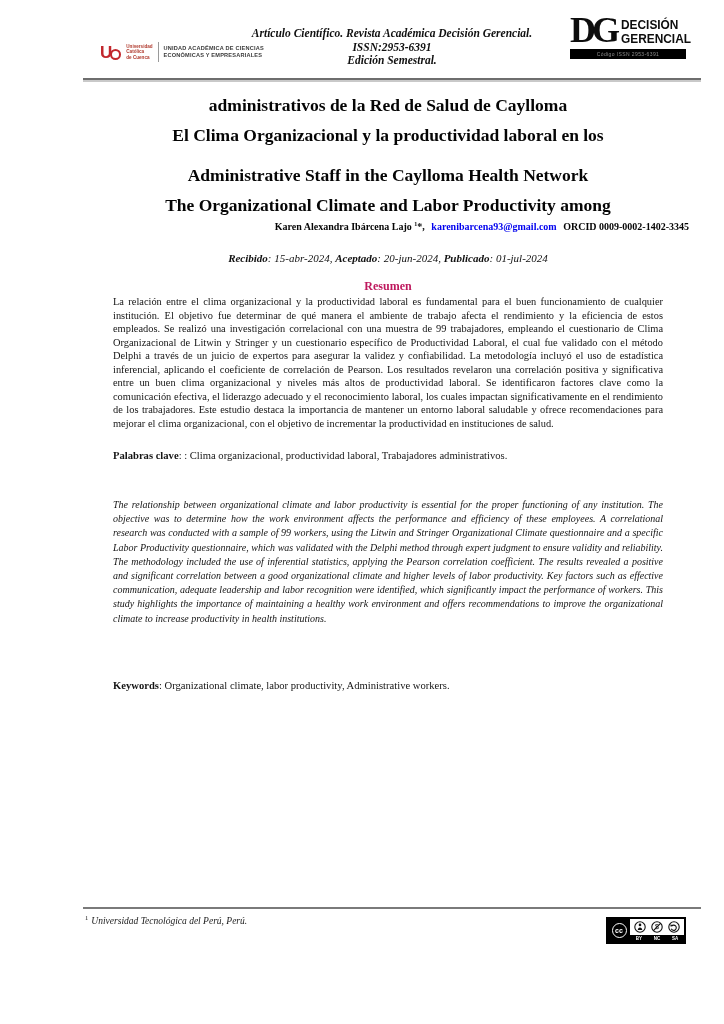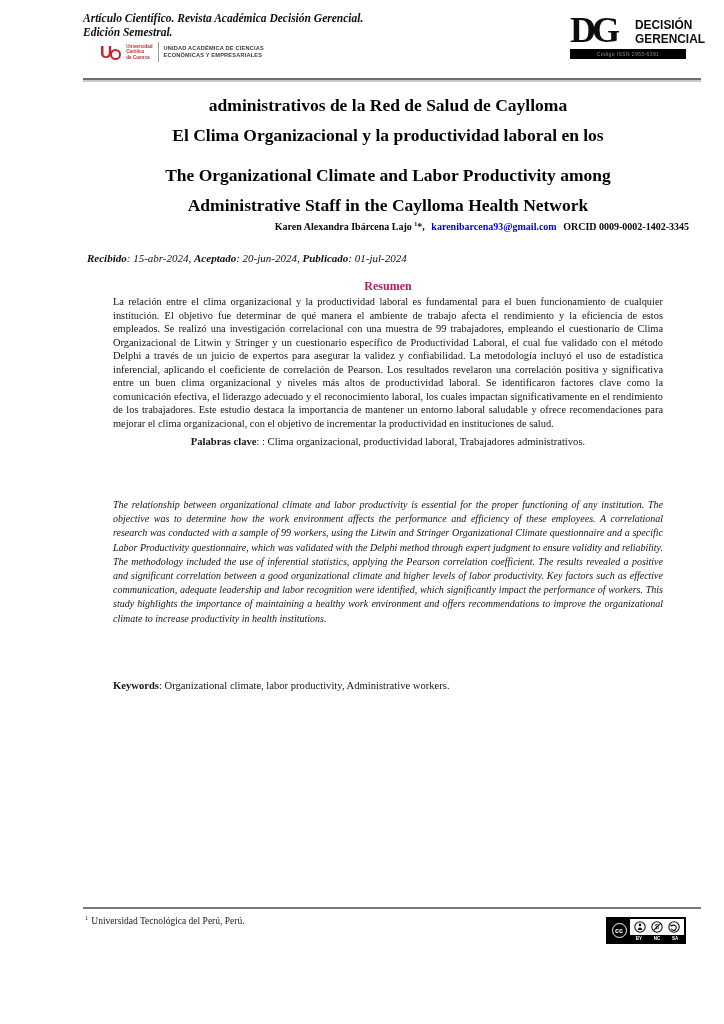--- a/index.html
+++ b/index.html
@@ -6,22 +6,22 @@
   .page{
     position:relative;
     width:724px;height:1024px;
     background:#ffffff;
     font-family:"Liberation Serif", serif;
     color:#111;
     overflow:hidden;
   }
   
   .journal-head{
-    position:absolute;top:12px;left:83px;width:618px;
-    text-align:left;font-size:11.5px;line-height:13.6px;
+    position:absolute;top:27px;left:83px;width:618px;
+    text-align:center;font-size:11.5px;line-height:13.6px;
     font-weight:bold;font-style:italic;color:#101010;font-family:Liberation Serif, serif;
   }
   .pages-accent{color:#e8491d;}
   .header-rule{
     position:absolute;top:78px;left:83px;width:618px;height:2px;
     background:#6e6e6e;box-shadow:0 2px 0 #c9c9c9;
   }
   
   .uni-logo{
     position:absolute;top:42px;left:100px;
@@ -31,79 +31,80 @@
   .u-mark{position:relative;font-weight:bold;font-size:17px;color:#c2272d;line-height:17px;}
   .u-dot{
     display:inline-block;width:7px;height:7px;border-radius:50%;
     border:2px solid #c2272d;background:#fff;margin-left:-2px;vertical-align:-2px;
   }
   .uni-name{font-size:4.6px;line-height:5.6px;color:#b03a2e;font-weight:bold;}
   .uni-divider{width:1px;height:20px;background:#9a9a9a;}
   .uni-unit{font-size:5.6px;line-height:7px;font-weight:bold;color:#3a3a3a;letter-spacing:.2px;}
   
   .dg-logo{position:absolute;top:14px;left:570px;width:120px;font-family:"Liberation Sans", sans-serif;}
-  .dg-row{display:flex;align-items:flex-start;gap:19px;}
+  .dg-row{display:flex;align-items:flex-start;gap:5px;}
   .dg-monogram{
     font-family:"Liberation Serif", serif;font-weight:bold;
     font-size:36px;line-height:33px;letter-spacing:-4px;color:#0d0d0d;
   }
   .dg-names{padding-top:4px;font-weight:bold;font-size:13.5px;line-height:13.5px;
     color:#0d0d0d;transform:scaleX(.88);transform-origin:left;white-space:nowrap;}
   .dg-bar{
     margin-top:2px;width:116px;height:10px;background:#000;
     display:flex;align-items:center;justify-content:center;
     color:#8d8d8d;font-size:5px;letter-spacing:.4px;
   }
   
   .title-es{position:absolute;top:90px;left:87px;width:602px;text-align:center;
     font-size:17.5px;line-height:30px;font-weight:bold;color:#050505;}
   .title-en{position:absolute;top:160px;left:87px;width:602px;text-align:center;
     font-size:17.5px;line-height:30px;font-weight:bold;color:#050505;}
   .author-line{position:absolute;top:221px;left:87px;width:602px;text-align:right;
     font-size:10px;font-weight:bold;color:#050505;}
   .author-line sup{font-size:60%;vertical-align:super;}
   .email-link{color:#0000ee;margin:0 4px;text-decoration:none;cursor:pointer;}
-  .dates-line{position:absolute;top:252px;left:87px;width:602px;text-align:left;
+  .dates-line{position:absolute;top:252px;left:87px;width:602px;text-align:center;
     font-size:11px;font-style:italic;color:#101010;}
   .dates-line .dlabel{font-weight:bold;}
   .section-heading{position:absolute;left:113px;width:550px;text-align:center;
     font-size:12px;font-weight:bold;color:#be185d;}
   .resumen-heading{top:279px;}
   .abstract-heading{top:474px;}
   .body-par{position:absolute;left:113px;width:550px;text-align:justify;color:#141414;}
   .resumen-body{top:295px;font-size:10.4px;line-height:13.5px;}
   .abstract-body{top:498px;font-size:10px;line-height:14.2px;font-style:italic;}
   .kw-line{position:absolute;left:113px;width:550px;font-size:10.6px;color:#141414;}
-  .palabras-line{top:436px;text-align:center;}
+  .palabras-line{top:450px;}
   .keywords-line{top:656px;margin-top:24px;}
   .kw-label{font-weight:bold;}
   
   .footnote-rule{position:absolute;top:907px;left:83px;width:618px;height:2px;background:#7a7a7a;}
   .footnote{position:absolute;top:914px;left:85px;font-size:9.5px;color:#191919;}
   .footnote sup{font-size:70%;font-style:normal;}
-  .footnote .fn-text{margin-left:3px;margin-top:24px;}
+  .footnote .fn-text{font-style:italic;margin-left:3px;margin-top:24px;}
   
   .cc-badge{position:absolute;top:917px;left:606px;width:76px;height:23px;
     border:2px solid #000;display:flex;background:#fff;cursor:pointer;}
   .cc-left{width:22px;background:#000;display:flex;align-items:center;justify-content:center;}
   .cc-circle{width:13px;height:13px;border:1.5px solid #fff;border-radius:50%;
     color:#fff;font-family:"Liberation Sans", sans-serif;font-weight:bold;font-size:7px;
     display:flex;align-items:center;justify-content:center;line-height:1;}
   .cc-right{flex:1;display:flex;flex-direction:column;}
   .cc-icons{flex:1;display:flex;align-items:center;justify-content:space-around;padding:0 2px;}
   .cc-labels{height:7px;background:#000;color:#fff;display:flex;justify-content:space-around;
     align-items:center;font-family:"Liberation Sans", sans-serif;font-size:4.5px;font-weight:bold;}
 </style>
 </head>
 <body>
 
 <div class="page">
 
   <div class="journal-head">
     <div>Artículo Científico. Revista Académica Decisión Gerencial.</div>
+    <div>ISSN:2953-6391</div>
     <div>Edición Semestral.</div>
   </div>
 
   <div class="uni-logo">
     <span class="u-mark"><span>U</span><span class="u-dot"></span></span>
     <span class="uni-name">
       <div>Universidad</div>
       <div>Católica</div>
       <div>de Cuenca</div>
     </span>
@@ -125,22 +126,22 @@
     <div class="dg-bar">Código ISSN 2953-6391</div>
   </div>
 
   <div class="header-rule"></div>
 
   <div class="title-es">
     <div>administrativos de la Red de Salud de Caylloma</div>
     <div>El Clima Organizacional y la productividad laboral en los</div>
   </div>
   <div class="title-en">
+    <div>Administrative Staff in the Caylloma Health Network</div>
     <div>The Organizational Climate and Labor Productivity among</div>
-    <div>Administrative Staff in the Caylloma Health Network</div>
   </div>
 
   <div class="author-line">
     <span>Karen Alexandra Ibárcena Lajo</span>
     <sup>1</sup><span>*,</span>
     <span class="email-link">karenibarcena93@gmail.com</span>
     <span>ORCID 0009-0002-1402-3345</span>
   </div>
 
   <div class="dates-line">

